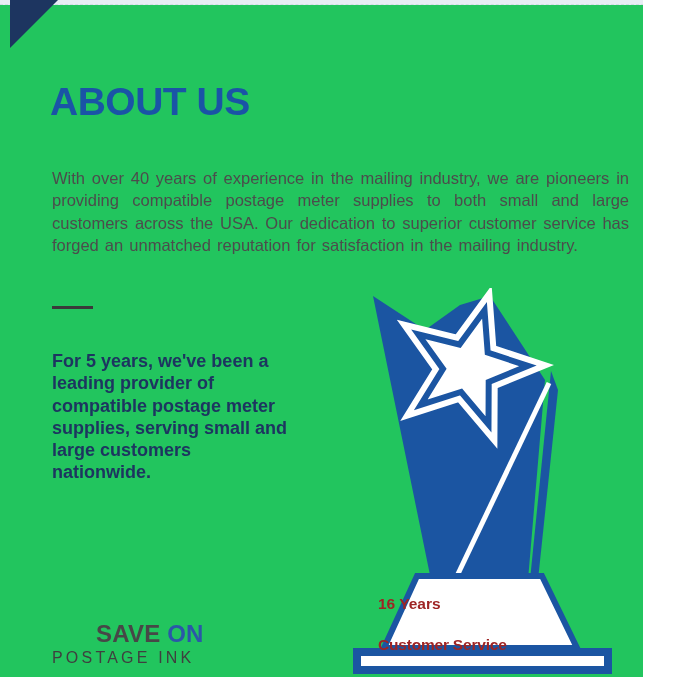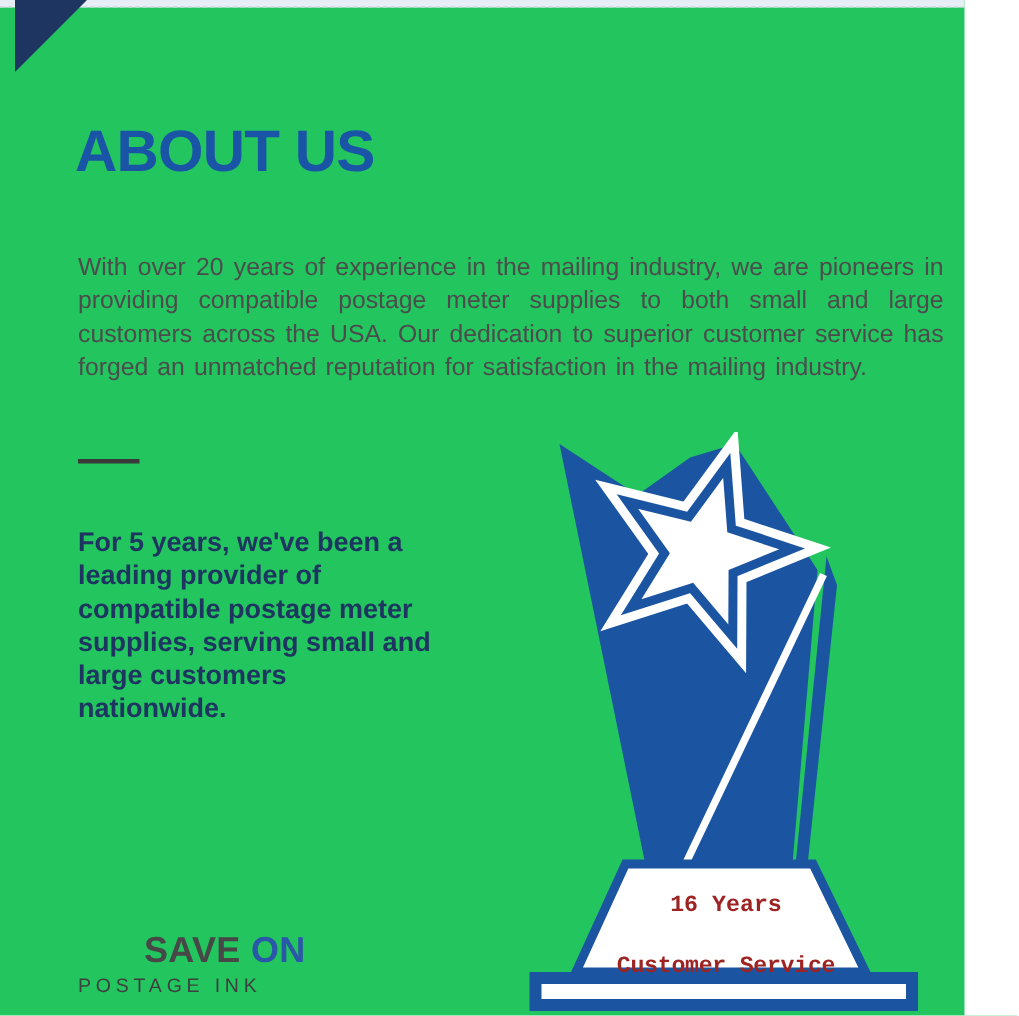--- a/index.html
+++ b/index.html
@@ -70,66 +70,65 @@
   }
 
   .trophy-svg {
     position: absolute;
     left: 340px; top: 288px;
     width: 300px; height: 390px;
   }
 
   .award-text {
     position: absolute;
-    left: 394px; top: 595px;
+    left: 378px; top: 595px;
     width: 180px;
-    text-align: center;
+    text-align: left;
     color: #9e2424;
     font-weight: 700;
     line-height: 17px;
-    font-family: Liberation Mono, monospace;
   }
   .award-line1 { font-size: 15.5px; }
   .award-line2 { font-size: 15.5px; letter-spacing: -0.2px; margin-top: 24px; }
 
   .logo {
     position: absolute;
     left: 52px; top: 622px;
     line-height: 1;
   }
   .logo-main {
     font-size: 24px;
     font-weight: 800;
     letter-spacing: 0.2px;
     white-space: nowrap;
     margin-left: 44px;
   }
   .logo-save { color: #474747; }
   .logo-on { color: #2b57a8; }
   .logo-sub {
     margin-top: 4px;
-    font-size: 13px;
+    font-size: 16px;
     font-weight: 500;
     letter-spacing: 3.2px;
     color: #3f3f3f;
     white-space: nowrap;
   }
 </style>
 </head>
 <body>
 
 <div class="canvas">
 
   <div class="top-strip"></div>
 
   <div class="corner-triangle"></div>
 
   <h1 class="page-title">ABOUT US</h1>
 
-  <p class="about-paragraph">With over 20 years of experience in the mailing industry, we are pioneers in providing compatible postage meter supplies to both small and large customers across the USA. Our dedication to superior customer service has forged an unmatched reputation for satisfaction in the mailing industry.</p>
+  <p class="about-paragraph">With over 40 years of experience in the mailing industry, we are pioneers in providing compatible postage meter supplies to both small and large customers across the USA. Our dedication to superior customer service has forged an unmatched reputation for satisfaction in the mailing industry.</p>
 
   <div class="divider-dash"></div>
 
   <div class="highlight-text">For 5 years, we've been a
 leading provider of
 compatible postage meter
 supplies, serving small and
 large customers
 nationwide.</div>
 

